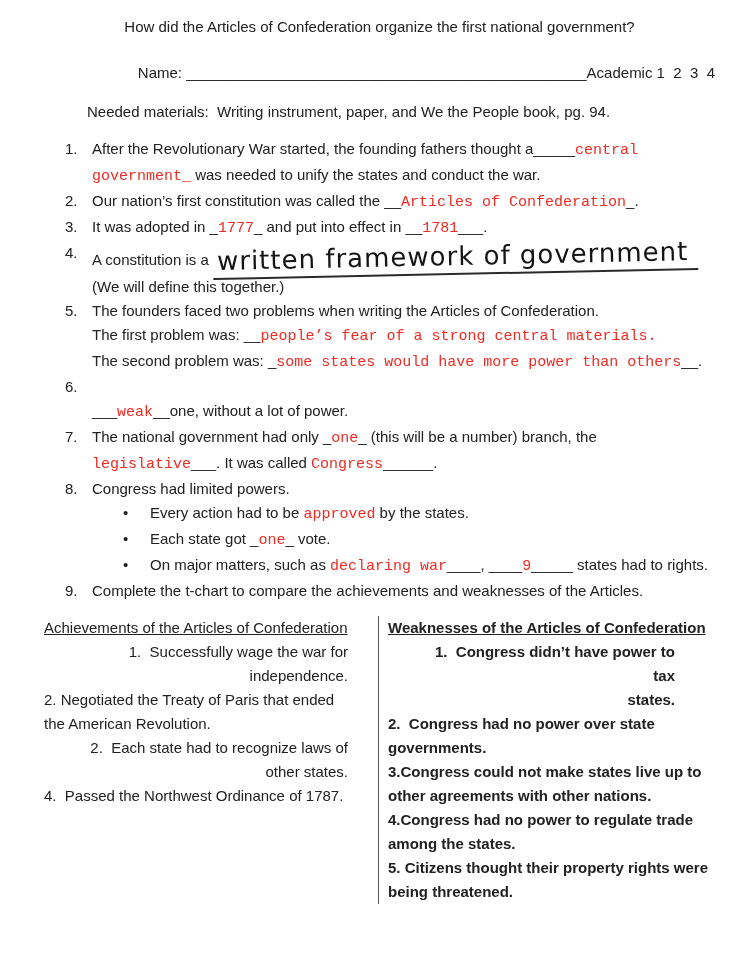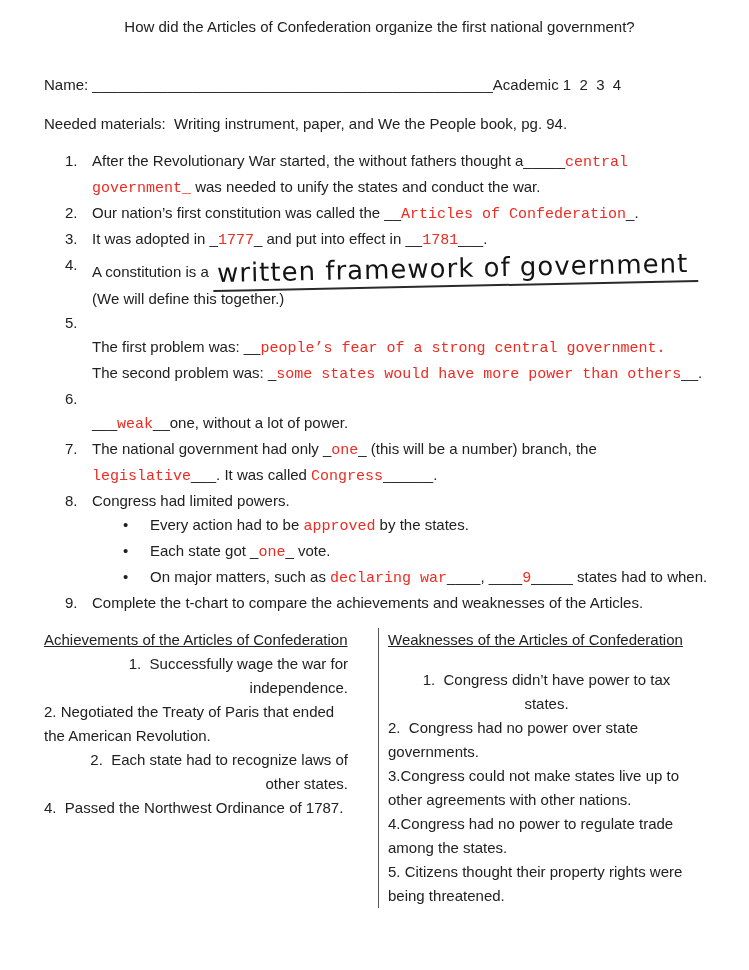--- a/index.html
+++ b/index.html
@@ -2,73 +2,73 @@
 <html style="--red: #ee2b22;"><head>
 <meta charset="utf-8">
 <style>
   html,body{margin:0;padding:0;background:#ffffff;}
   .page{
     width:749px;height:970px;background:#ffffff;box-sizing:border-box;
     font-family:"Liberation Sans",sans-serif;color:#212121;font-size:15px;
     padding:18px 34px 4px 44px;overflow:hidden;position:relative;
   }
   .title{text-align:center;line-height:18px;}
-  .name-line{margin-top:40px;white-space:pre;line-height:18px;}
-  .materials{margin-top:21px;white-space:pre-wrap;line-height:18px;}
+  .name-line{margin-top:28px;white-space:pre;line-height:18px;text-align:right;}
+  .materials{margin-top:21px;white-space:pre-wrap;line-height:18px;margin-left:43px;}
   .questions{margin-top:16px;padding-left:21px;}
   .q-row{display:flex;line-height:24px;}
   .q-row .marker{width:27px;flex:none;}
   .q-row.bullet{margin-left:58px;}
   .q-text{white-space:pre-wrap;flex:1;}
   .red{color:var(--red,#ee2b22);font-family:Liberation Mono, monospace;}
   .hand{
     font-family:"DejaVu Sans",sans-serif;font-size:26px;line-height:30px;
     letter-spacing:1px;display:inline-block;transform:rotate(-1.2deg);
     border-bottom:2px solid #2a2a2a;padding:0 10px 2px 4px;color:#141414;
     font-weight:500;white-space:nowrap;
   }
   .tchart{display:flex;margin-top:13px;min-height:266px;}
   .tcol{box-sizing:border-box;}
   .tcol.left{width:334px;padding-right:6px;}
-  .tcol.right{flex:1;border-left:1.5px solid #555;padding-left:9px;}
+  .tcol.right{flex:1;border-left:1.5px solid #555;padding-left:9px;font-weight:bold;}
   .theader{text-decoration:underline;line-height:24px;}
   .t-row{line-height:24px;white-space:pre-wrap;}
   .tcol.left .t-row.center{text-align:right;padding:0 24px 0 40px;}
-  .tcol.right .t-row.center{text-align:center;padding:0 40px 0 30px;margin-top:16px;}
+  .tcol.right .t-row.center{text-align:right;padding:0 40px 0 30px;}
 </style>
 </head>
 <body>
 
 <div class="page">
   <div class="title">How did the Articles of Confederation organize the first national government?</div>
 
   <div class="name-line"><span>Name: </span><span>________________________________________________</span><span>Academic 1  2  3  4</span></div>
 
   <div class="materials">Needed materials:  Writing instrument, paper, and We the People book, pg. 94.</div>
 
   <div id="questions" class="questions">
       <div class="q-row">
         <span class="marker">1.</span>
-        <div class="q-text"><span>After the Revolutionary War started, the without fathers thought a_____</span><span class="red">central</span><br><span class="red">government_</span><span> was needed to unify the states and conduct the war.</span></div>
+        <div class="q-text"><span>After the Revolutionary War started, the founding fathers thought a_____</span><span class="red">central</span><br><span class="red">government_</span><span> was needed to unify the states and conduct the war.</span></div>
       </div>
       <div class="q-row">
         <span class="marker">2.</span>
         <div class="q-text"><span>Our nation’s first constitution was called the __</span><span class="red">Articles of Confederation</span><span>_.</span></div>
       </div>
       <div class="q-row">
         <span class="marker">3.</span>
         <div class="q-text"><span>It was adopted in _</span><span class="red">1777</span><span>_ and put into effect in __</span><span class="red">1781</span><span>___.</span></div>
       </div>
       <div class="q-row">
         <span class="marker">4.</span>
         <div class="q-text"><span>A constitution is a </span><span class="hand">written framework of government</span><br><span>(We will define this together.)</span></div>
       </div>
       <div class="q-row">
         <span class="marker">5.</span>
-        <div class="q-text"><br><span>The first problem was: __</span><span class="red">people’s fear of a strong central government.</span><br><span>The second problem was: _</span><span class="red">some states would have more power than others</span><span>__.</span></div>
+        <div class="q-text"><span>The founders faced two problems when writing the Articles of Confederation.</span><br><span>The first problem was: __</span><span class="red">people’s fear of a strong central materials.</span><br><span>The second problem was: _</span><span class="red">some states would have more power than others</span><span>__.</span></div>
       </div>
       <div class="q-row">
         <span class="marker">6.</span>
         <div class="q-text"><br><span>___</span><span class="red">weak</span><span>__one, without a lot of power.</span></div>
       </div>
       <div class="q-row">
         <span class="marker">7.</span>
         <div class="q-text"><span>The national government had only _</span><span class="red">one</span><span>_ (this will be a number) branch, the</span><br><span class="red">legislative</span><span>___. It was called </span><span class="red">Congress</span><span>______.</span></div>
       </div>
       <div class="q-row">
@@ -78,21 +78,21 @@
       <div class="q-row bullet">
         <span class="marker">•</span>
         <div class="q-text"><span>Every action had to be </span><span class="red">approved</span><span> by the states.</span></div>
       </div>
       <div class="q-row bullet">
         <span class="marker">•</span>
         <div class="q-text"><span>Each state got _</span><span class="red">one</span><span>_ vote.</span></div>
       </div>
       <div class="q-row bullet">
         <span class="marker">•</span>
-        <div class="q-text"><span>On major matters, such as </span><span class="red">declaring war</span><span>____, ____</span><span class="red">9</span><span>_____ states had to when.</span></div>
+        <div class="q-text"><span>On major matters, such as </span><span class="red">declaring war</span><span>____, ____</span><span class="red">9</span><span>_____ states had to rights.</span></div>
       </div>
       <div class="q-row">
         <span class="marker">9.</span>
         <div class="q-text"><span>Complete the t-chart to compare the achievements and weaknesses of the Articles.</span></div>
       </div>
     </div>
 
   <div class="tchart">
     <div class="tcol left">
       <div class="theader">Achievements of the Articles of Confederation</div>

